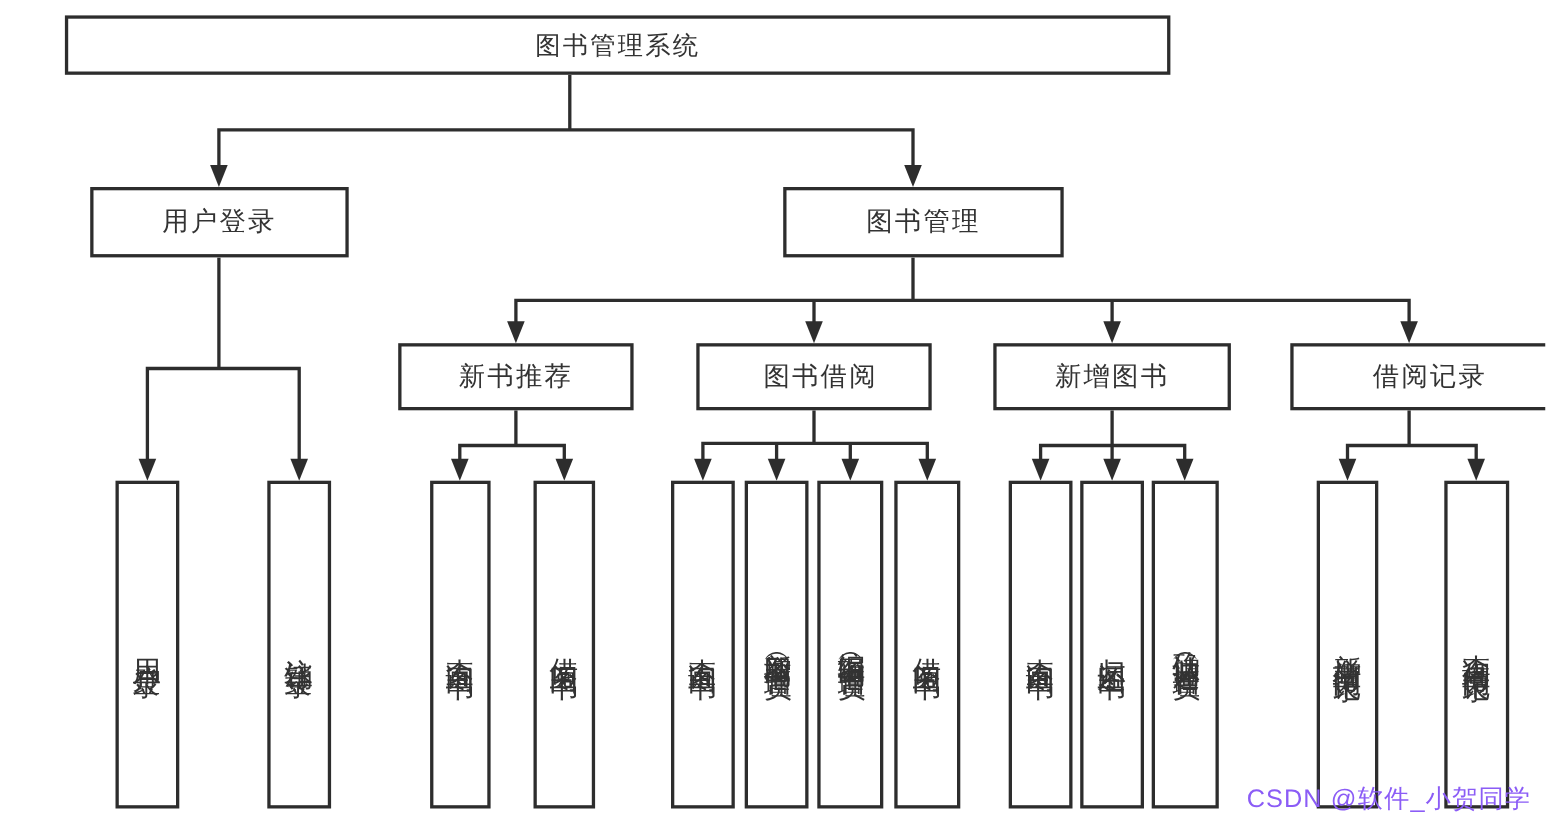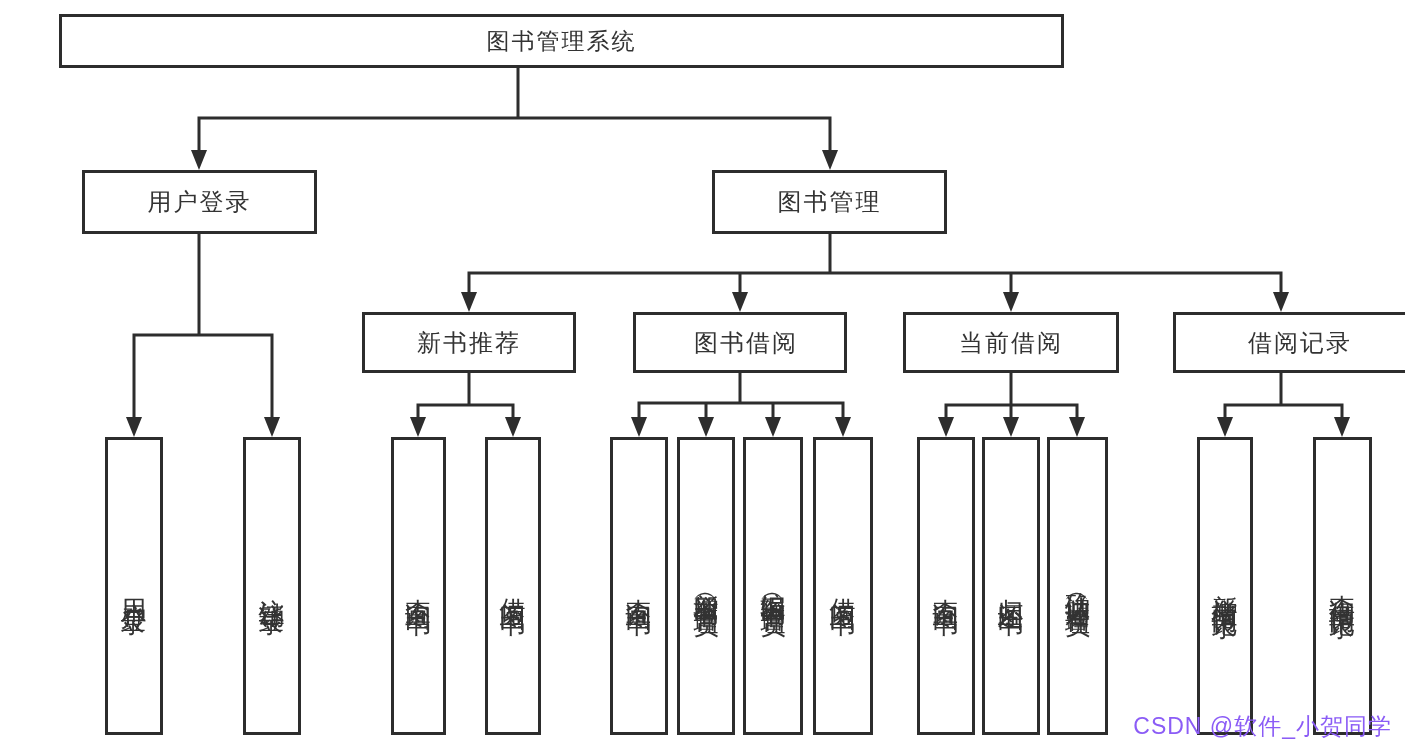--- a/index.html
+++ b/index.html
@@ -9,21 +9,21 @@
   }
   .connectors{position:absolute;left:0;top:0;z-index:1;}
   .node{
     position:absolute;box-sizing:border-box;background:#ffffff;border:3px solid #2d2d2d;
     display:flex;align-items:center;justify-content:center;z-index:2;
   }
   .hlabel{font-size:24px;letter-spacing:2px;white-space:nowrap;line-height:1;}
   .root-box{left:15px;top:14px;width:1005px;height:54px;margin-left:44px;}
   .root-box .hlabel{font-size:23px;}
   .l2-user{left:82px;top:170px;width:235px;height:64px;}
-  .l2-book{left:712px;top:170px;width:235px;height:64px;}
+  .l2-book{left:712px;top:170px;width:255px;height:64px;}
   .l3{top:312px;height:61px;}
   .g1{left:362px;width:214px;}
   .g2{left:633px;width:214px;padding-left:12px;}
   .g3{left:903px;width:216px;}
   .g4{left:1173px;width:254px;}
   .leaf{top:437px;height:298px;}
   .vlabel{
     writing-mode:vertical-rl;text-orientation:mixed;
     font-size:26px;letter-spacing:4px;line-height:1;white-space:nowrap;
   }
@@ -106,21 +106,21 @@
     <span class="hlabel">图书管理</span>
   </div>
 
   <div class="node l3 g1">
     <span class="hlabel">新书推荐</span>
   </div>
   <div class="node l3 g2">
     <span class="hlabel">图书借阅</span>
   </div>
   <div class="node l3 g3">
-    <span class="hlabel">当前借阅</span>
+    <span class="hlabel">新增图书</span>
   </div>
   <div class="node l3 g4">
     <span class="hlabel">借阅记录</span>
   </div>
 
   <div class="node leaf la1">
     <span class="vlabel">用户登录</span>
   </div>
   <div class="node leaf la2">
     <span class="vlabel">注销登录</span>

